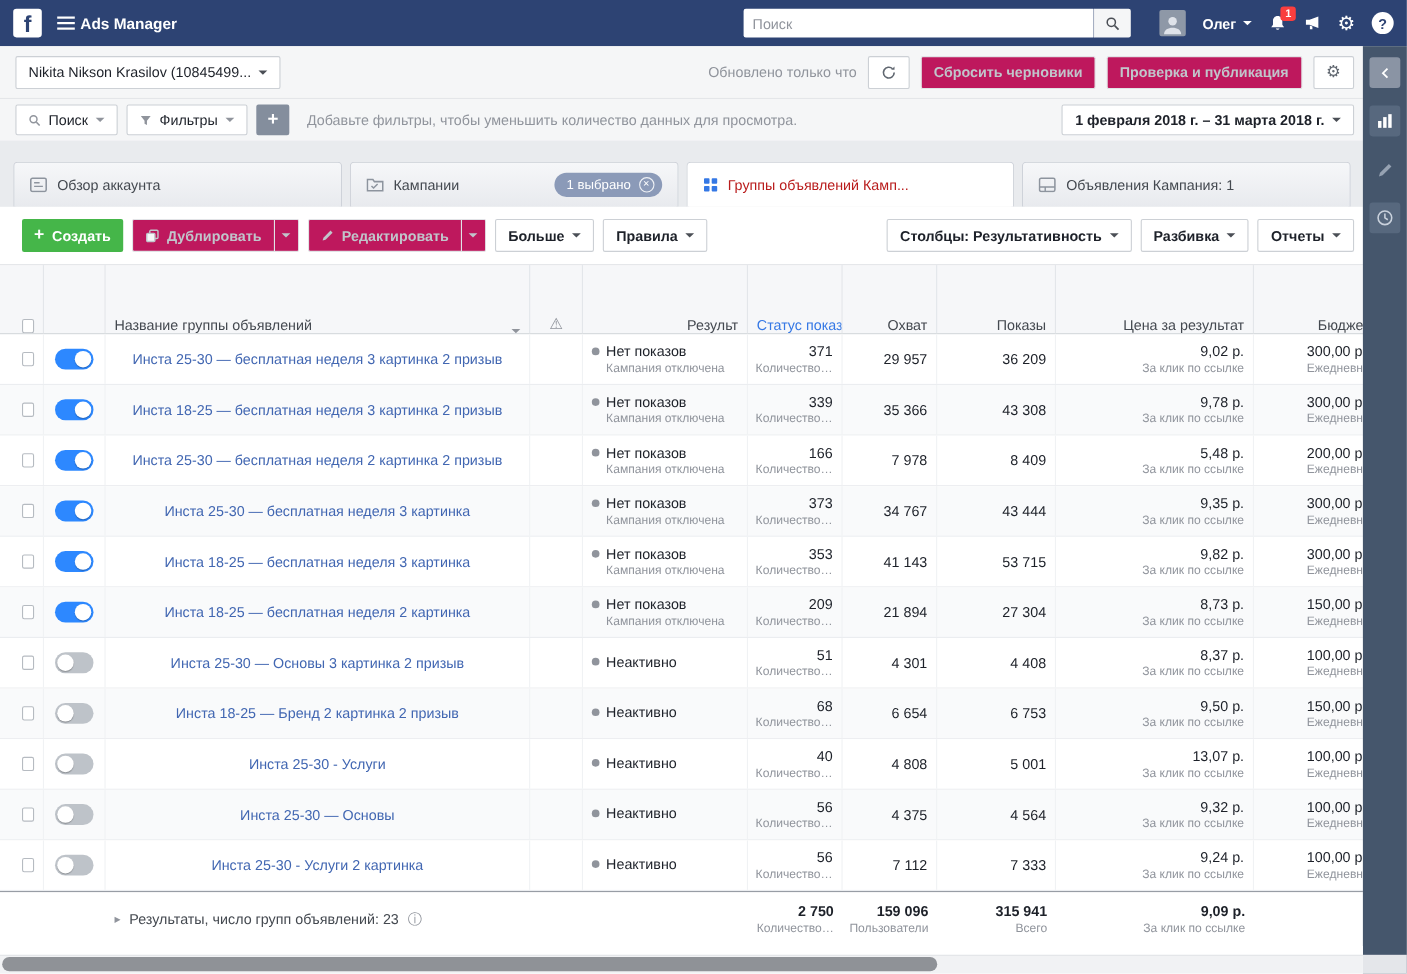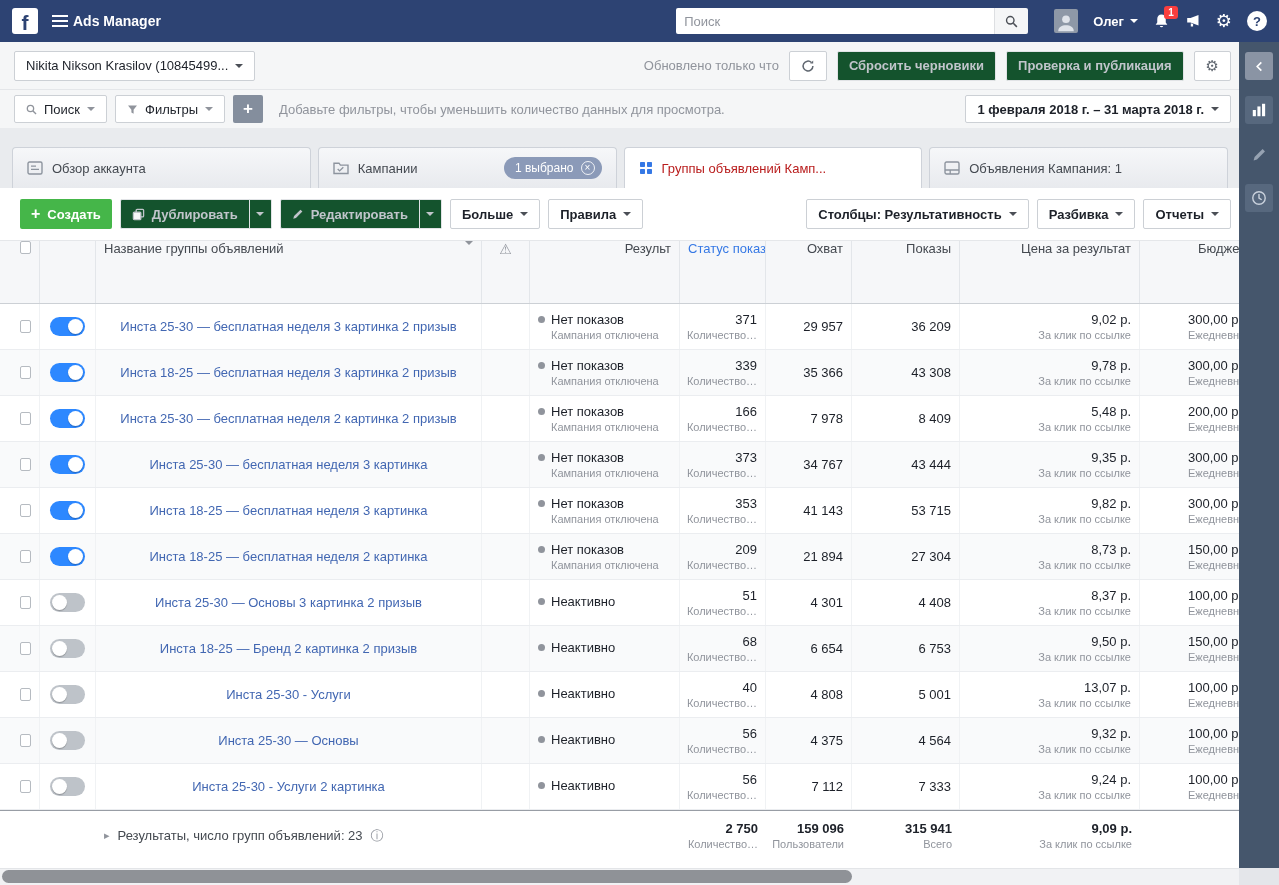--- a/index.html
+++ b/index.html
@@ -25,21 +25,21 @@
   .gear-glyph { font-size:18px; line-height:1; }
   .help-circle { width:20px; height:20px; border-radius:50%; background:#fff; color:#2d4373; font-weight:bold; font-size:13px; display:flex; align-items:center; justify-content:center; cursor:pointer; }
 
   
   .main-row { flex:1; display:flex; min-height:0; }
   .content { width:1239px; display:flex; flex-direction:column; min-height:0; }
 
   
   .account-bar { height:48px; background:#f5f6f7; border-bottom:1px solid #e4e6e9; display:flex; align-items:center; padding:0 8px 0 14px; flex:none; }
   .btn { height:30px; border:1px solid #ccd0d5; border-radius:2px; background:#fff; font-size:13px; color:#1d2129; display:inline-flex; align-items:center; gap:7px; padding:0 11px; cursor:pointer; font-family:inherit; white-space:nowrap; }
-  .btn-disabled { border-color:#e1e3e6; background:#14532d; color:#c1c5cb; font-weight:bold; cursor:default; }
+  .btn-disabled { border-color:#e1e3e6; background:#be185d; color:#c1c5cb; font-weight:bold; cursor:default; }
   .ab-right { margin-left:auto; display:flex; align-items:center; gap:10px; }
   .muted { color:#90949c; }
   .icon-gray { color:#606770; }
 
   
   .cdown { display:inline-block; width:0; height:0; border-left:4px solid transparent; border-right:4px solid transparent; border-top:4px solid #90949c; }
   .cdown.dark { border-top-color:#4b4f56; }
   .cup { display:inline-block; width:0; height:0; border-left:4px solid transparent; border-right:4px solid transparent; border-bottom:4px solid #3578e5; }
 
   
@@ -65,21 +65,21 @@
   .btn-create .plus { font-size:16px; font-weight:bold; line-height:1; }
   .split { display:inline-flex;border-radius:7px; }
   .split .seg-main { border-radius:2px 0 0 2px; }
   .split .seg-caret { width:22px; padding:0; justify-content:center; border-left:none; border-radius:0 2px 2px 0; }
   .bold-btn { font-weight:bold; }
   .tb-spacer { margin-left:auto; }
 
   
   .grid { display:grid; grid-template-columns:28px 56px 386px 48px 150px 86px 86px 108px 180px minmax(0,1fr); padding-left:12px; }
   .thead { height:64px; background:#f6f7f9; border-top:1px solid #e5e7ea; border-bottom:1px solid #ccd0d5; color:#444950; flex:none; }
-  .th { height:100%; display:flex; align-items:flex-start; padding:0 8px; border-right:1px solid #e3e6ea; overflow:hidden; white-space:nowrap; }
+  .th { height:100%; display:flex; align-items:flex-end; padding:0 8px; border-right:1px solid #e3e6ea; overflow:hidden; white-space:nowrap; }
   .th.right { justify-content:flex-end; }
   .th.center { justify-content:center; }
   .th-name { justify-content:space-between; }
   .th-status { color:#3578e5; gap:8px; }
   .th-budget { padding-left:58px; border-right:none; }
   .warn-glyph { color:#90949c; font-size:14px; }
 
   .tbody { flex:none; }
   .trow { height:46px; background:#fff; border-bottom:1px solid #ebedf0; }
   .trow.alt { background:#f9fafb; }

